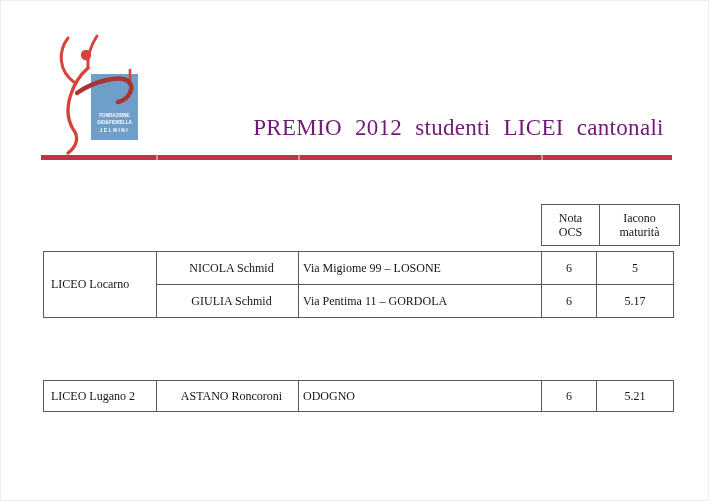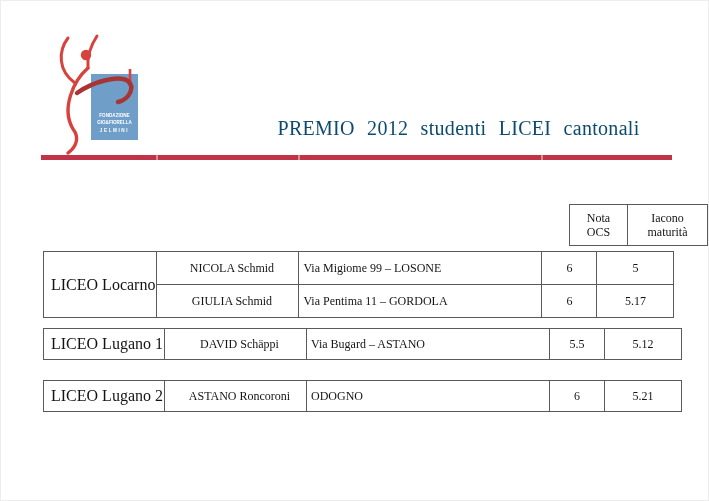--- a/index.html
+++ b/index.html
@@ -14,40 +14,40 @@
     box-sizing:border-box;
   }
   
   .logo{position:absolute;left:48px;top:28px;width:95px;height:130px;}
   .logo .tiny{font-family:"Liberation Sans", sans-serif;font-weight:bold;fill:#ffffff;font-size:4.6px;}
   .logo .spaced{letter-spacing:1.6px;}
   
   .title{
     position:absolute;left:225px;top:114px;width:465px;
     text-align:center;
-    font-size:20px;line-height:26px;
+    font-size:23px;line-height:26px;
     letter-spacing:0.3px;word-spacing:7px;
-    color:#0c4a6e;
+    color:#701a75;
   }
   
   .rule{position:absolute;left:40px;top:154px;width:631px;height:5px;background:#c13448;}
   .rule-gap{position:absolute;top:0;width:2px;height:5px;background:#dc8a95;}
   .g1{left:115px;} .g2{left:257px;} .g3{left:500px;}
   
   table{border-collapse:collapse;table-layout:fixed;position:absolute;}
   td{border:1px solid #5a5a5a;font-size:12px;color:#141414;overflow:hidden;white-space:nowrap;}
-  .hdr{left:568px;top:203px;}
+  .hdr{left:540px;top:203px;}
   .hdr td{width:55px;height:38px;text-align:center;vertical-align:middle;line-height:14px;}
   .hdr td.media-h{width:77px;}
   .grp{left:42px;}
   .t1{top:250px;} .t2{top:327px;} .t3{top:379px;}
   .grp td{height:30px;vertical-align:middle;}
   .t2 td,.t3 td{height:28px;}
   col.c1{width:113px;} col.c2{width:142px;} col.c3{width:243px;} col.c4{width:55px;} col.c5{width:77px;}
-  td.school{padding-left:7px;font-size:16px;}
+  td.school{padding-left:7px;font-size:12px;}
   td.name{padding-left:9px;text-align:center;}
   td.addr{padding-left:4px;}
   td.num{text-align:center;}
 </style>
 </head>
 <body>
 
 <div class="page">
 
   <svg class="logo" viewBox="0 0 95 130" aria-hidden="true">
@@ -106,38 +106,20 @@
     </tr>
     <tr>
       <td class="name">GIULIA Schmid</td>
       <td class="addr">Via Pentima 11 – GORDOLA</td>
       <td class="num">6</td>
       <td class="num">5.17</td>
     </tr>
   </tbody>
     </table>
 
-  <table class="grp t2">
-    <colgroup>
-        <col class="c1">
-        <col class="c2">
-        <col class="c3">
-        <col class="c4">
-        <col class="c5">
-      </colgroup>
-    <tbody>
-        <tr>
-      <td class="school">LICEO Lugano 1</td>
-      <td class="name">DAVID Schäppi</td>
-      <td class="addr">Via Bugard – ASTANO</td>
-      <td class="num">5.5</td>
-      <td class="num">5.12</td>
-    </tr>
-  </tbody>
-    </table>
 
   <table class="grp t3">
     <colgroup>
         <col class="c1">
         <col class="c2">
         <col class="c3">
         <col class="c4">
         <col class="c5">
       </colgroup>
     <tbody>

